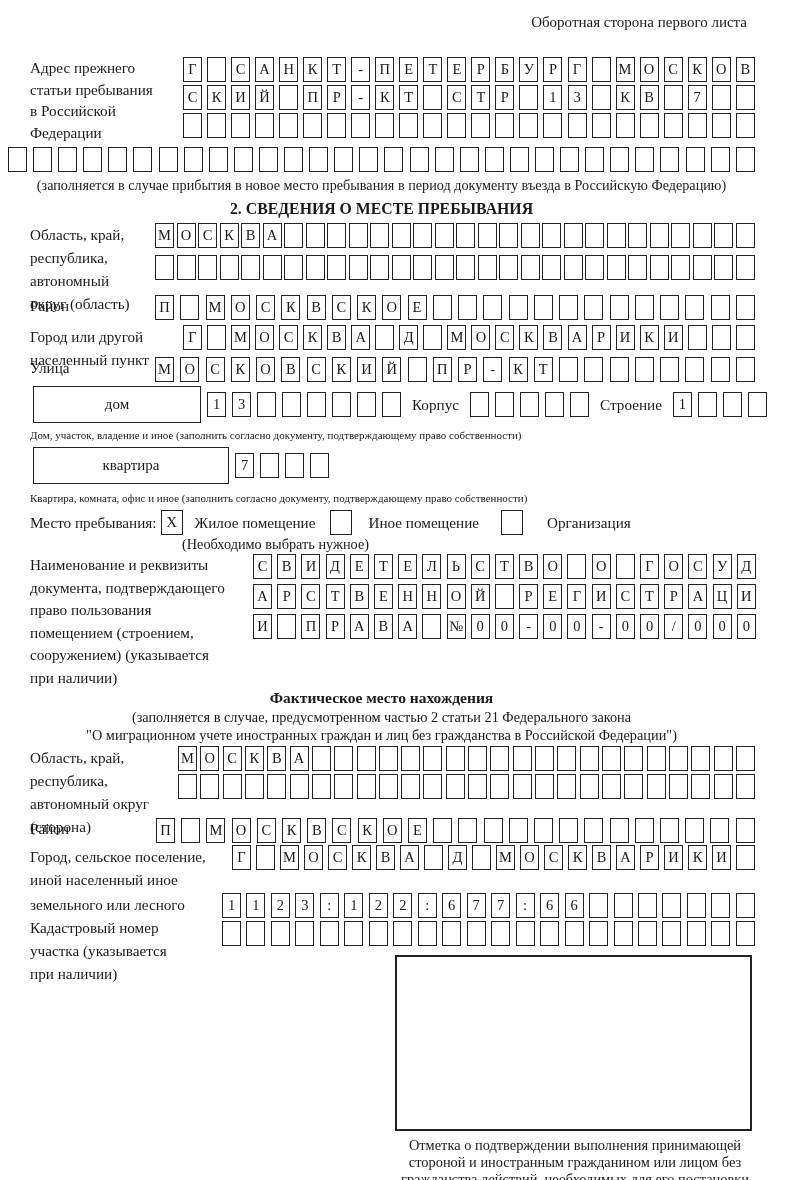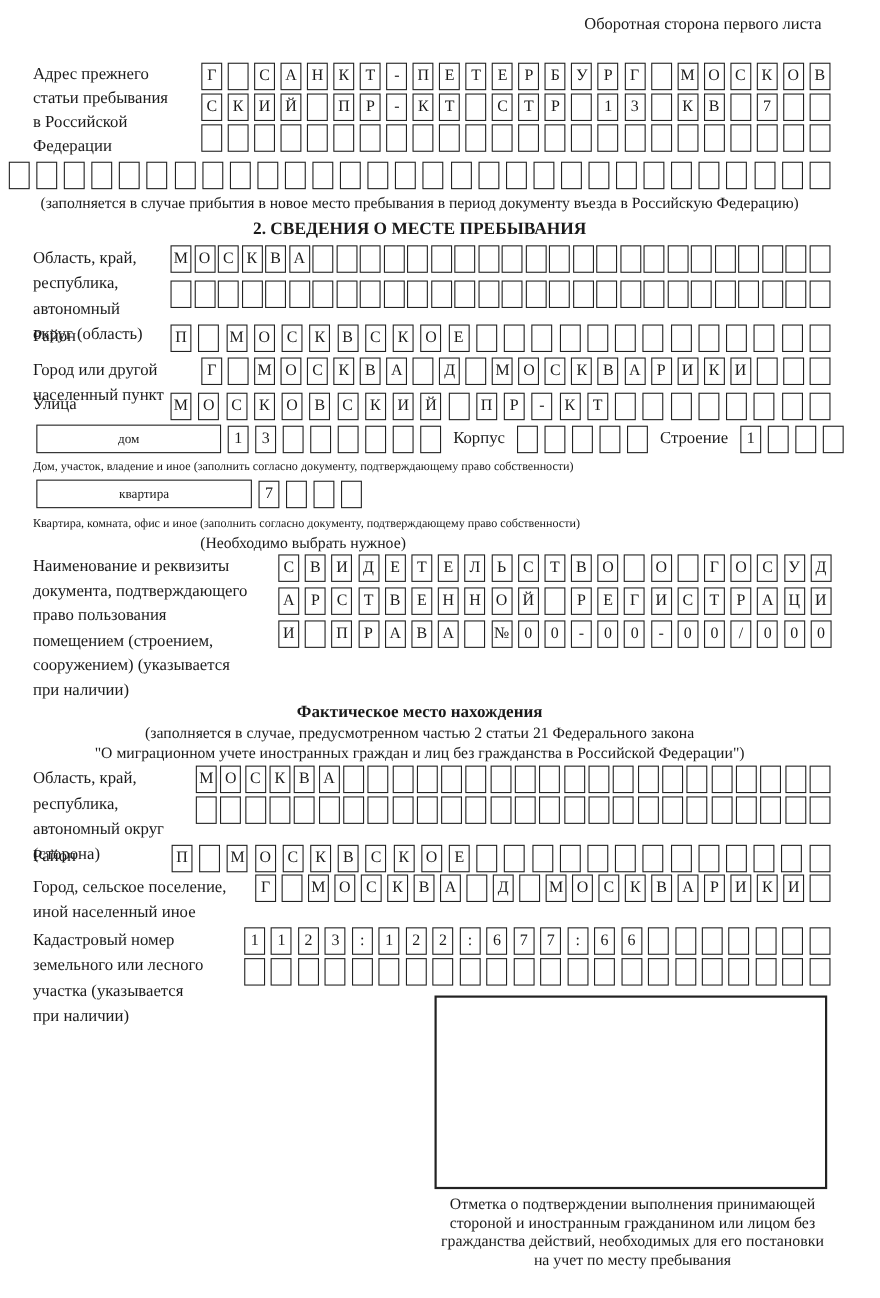--- a/index.html
+++ b/index.html
@@ -23,22 +23,22 @@
   }
   .w572{width:572px;} .w600{width:600px;} .w747{width:747px;}
   .w577{width:577px;} .w599{width:599px;} .w523{width:523px;}
   .w533{width:533px;} .w503{width:503px;}
   .gap3 > .box-row + .box-row { margin-top:3px; }
   .gap7 > .box-row + .box-row { margin-top:7px; }
   .caption-center { text-align:center; font-size:14.2px; line-height:17px; }
   .caption-left { font-size:11px; padding-left:22px; line-height:17px; }
   .sec-header { text-align:center; font-weight:bold; font-size:15.8px; }
   .big-box {
-    border:1.5px solid #222; height:26px; display:flex; align-items:center;
-    justify-content:center; font-size:12px; flex-shrink:0; background:#fff;
+    border:1.5px solid #222; height:37px; display:flex; align-items:center;
+    justify-content:center; font-size:15px; flex-shrink:0; background:#fff;
   }
   .inline-cells { display:flex; gap:6px; align-items:center; }
   .inline-label { font-size:15.2px; margin:0 5px; white-space:nowrap; }
   .cb {
     width:22px; height:25px; border:1.6px solid #222; display:flex;
     align-items:center; justify-content:center; font-size:15px; flex-shrink:0;
   }
   .mesto-row { display:flex; align-items:center; padding-left:22px; font-size:15.2px; }
   .stamp-box { border:2px solid #222; width:357px; height:176px; margin-left:387px; background:#fff; }
   .stamp-caption { width:410px; margin-left:362px; text-align:center; font-size:14.4px; line-height:17px; margin-top:6px; }
@@ -374,20 +374,29 @@
     <div class="big-box" style="width:196px;">квартира</div>
     <div class="inline-cells">
         <span class="cell">7</span>
         <span class="cell"></span>
         <span class="cell"></span>
         <span class="cell"></span>
       </div>
   </div>
   <div class="caption-left" style="margin-top:6px;">Квартира, комната, офис и иное (заполнить согласно документу, подтверждающему право собственности)</div>
 
+  <div class="mesto-row" style="margin-top:3px;">
+    <span>Место пребывания:</span>
+    <span class="cb" style="margin-left:4px;">Х</span>
+    <span style="margin-left:12px;">Жилое помещение</span>
+    <span class="cb" style="margin-left:15px;"></span>
+    <span style="margin-left:16px;">Иное помещение</span>
+    <span class="cb" style="margin-left:22px;"></span>
+    <span style="margin-left:24px;">Организация</span>
+  </div>
   <div style="margin-left:160px; width:215px; text-align:center; font-size:14.3px; margin-top:1px;">(Необходимо выбрать нужное)</div>
 
   <div class="field" style="margin-top:1px; height:135px;">
     <div class="label doc-label" style="width:245px;">
       <div>Наименование и реквизиты</div>
       <div>документа, подтверждающего</div>
       <div>право пользования</div>
       <div>помещением (строением,</div>
       <div>сооружением) (указывается</div>
       <div>при наличии)</div>
@@ -594,22 +603,22 @@
         <span class="cell">Р</span>
         <span class="cell">И</span>
         <span class="cell">К</span>
         <span class="cell">И</span>
         <span class="cell"></span>
       </div>
   </div>
 
   <div class="field" style="height:92px;">
     <div class="label lh23" style="width:214px;">
+      <div>земельного или лесного</div>
       <div>Кадастровый номер</div>
-      <div>земельного или лесного</div>
       <div>участка (указывается</div>
       <div>при наличии)</div>
     </div>
     <div class="rows-col gap3">
       <div class="box-row w533">
           <span class="cell">1</span>
           <span class="cell">1</span>
           <span class="cell">2</span>
           <span class="cell">3</span>
           <span class="cell">:</span>

